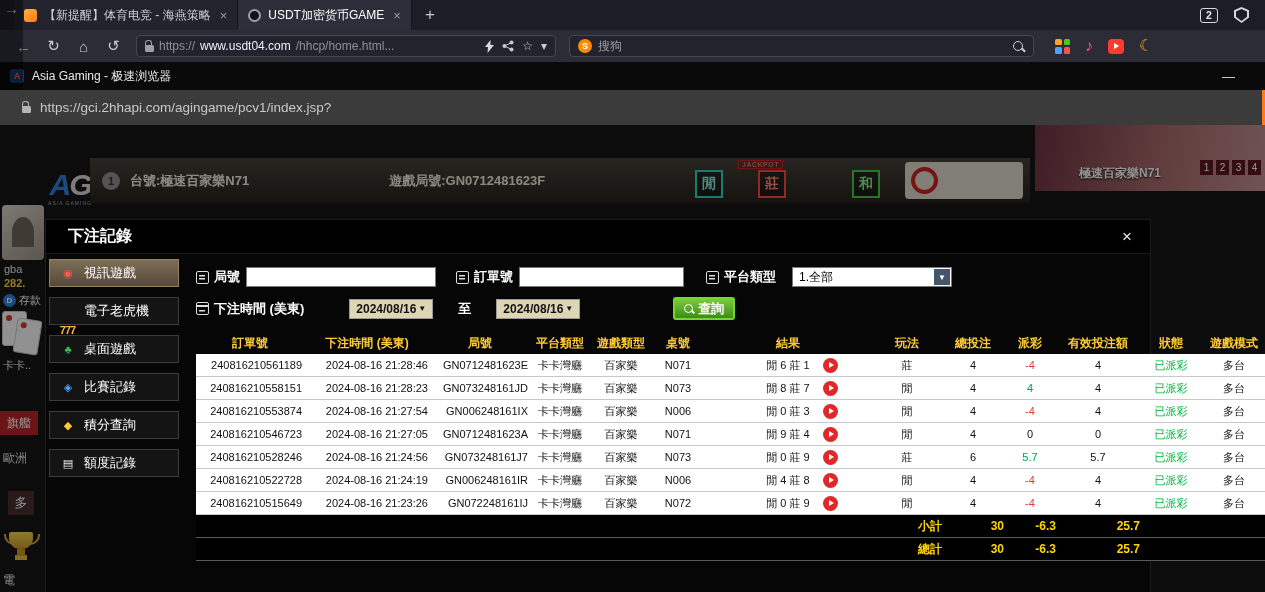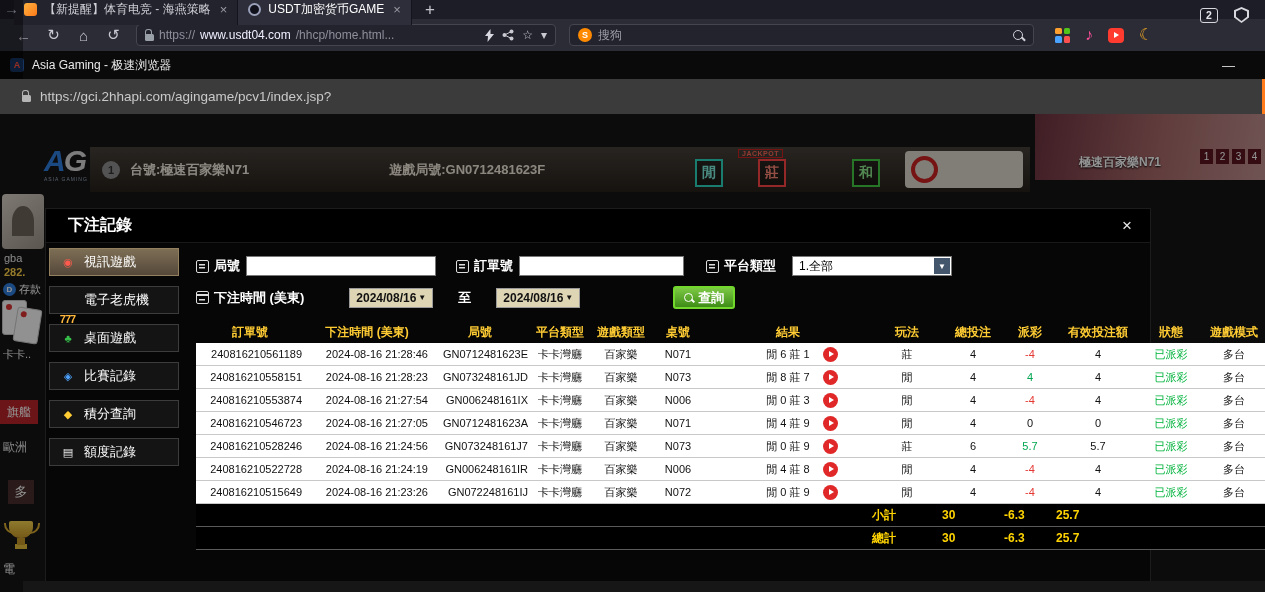--- a/index.html
+++ b/index.html
@@ -1,20 +1,20 @@
 <!DOCTYPE html>
 <html><head>
 <meta charset="utf-8">
 <style>
   *{margin:0;padding:0;box-sizing:border-box}
   body{background:#000;font-family:"Liberation Sans","DejaVu Sans",sans-serif;-webkit-font-smoothing:antialiased}
   .screen{position:relative;width:1265px;height:592px;overflow:hidden;background:#161616}
 
   
-  .tabbar{height:19px;background:#1d1d27;display:flex;align-items:center;padding-left:14px;position:relative}
+  .tabbar{height:30px;background:#1d1d27;display:flex;align-items:center;padding-left:14px;position:relative}
   .tab{display:flex;align-items:center;gap:7px;height:30px;padding:0 10px;flex:0 0 auto;color:#cfcfd6;font-size:12px;max-width:238px;background:#23232e;border-right:1px solid #14141c}
   .tab.active{background:#2e2e3a;color:#fff}
   .tab-title{max-width:168px;overflow:hidden;text-overflow:ellipsis;white-space:nowrap}
   .tab-close{color:#9a9aa5;font-size:13px;margin-left:2px;cursor:pointer}
   .favicon1{width:13px;height:13px;border-radius:3px;background:linear-gradient(135deg,#ffb340,#ff7a1a);flex:0 0 auto}
   .favicon2{width:13px;height:13px;border-radius:50%;background:#11111c;border:2px solid #9aa0b8;flex:0 0 auto}
   .newtab{color:#c5c5cd;font-size:17px;padding:0 13px;cursor:pointer}
   .tabbar-right{position:absolute;right:16px;top:0;height:30px;display:flex;align-items:center;gap:16px}
   .tabcount{min-width:18px;height:15px;border:1.5px solid #d7d7de;border-radius:3px;color:#e8e8ee;font-size:10.5px;font-weight:bold;display:flex;align-items:center;justify-content:center;padding:0 3px;cursor:pointer}
   .shieldwrap{width:15px;height:16px;position:relative;cursor:pointer}
@@ -52,21 +52,21 @@
   
   .url2bar{height:35px;background:#3b3b3b;display:flex;align-items:center;gap:9px;padding:0 22px;position:relative}
   .url2bar .lock{background:#b5b5b5}
   .url2bar .lock::before{border-color:#b5b5b5}
   .url2-text{color:#c9c9c9;font-size:13.5px}
   .url2-accent{position:absolute;right:0;top:0;width:3px;height:35px;background:#ff7a1a}
 
   
   .content{position:relative;height:467px;background:#151515;overflow:hidden}
 
-  .ag-logo{position:absolute;left:44px;top:32px;width:52px;}
+  .ag-logo{position:absolute;left:44px;top:45px;width:52px;text-align:center}
   .ag-big{font-size:30px;font-weight:bold;font-style:italic;letter-spacing:-2px;line-height:1}
   .ag-a{color:#2f7fe0}.ag-g{color:#d6d6d6}
   .ag-sub{font-size:5px;color:#9aacc0;letter-spacing:1px}
 
   .game-topbar{position:absolute;left:90px;top:33px;width:940px;height:45px;background:linear-gradient(#46403a,#27211b);display:flex;align-items:center;padding:0 12px;gap:10px}
   .info-circ{width:18px;height:18px;border-radius:50%;background:#8f8f8f;color:#333;font-weight:bold;font-size:11px;display:flex;align-items:center;justify-content:center;flex:0 0 auto}
   .gt-label{color:#f2ede2;font-size:13px;font-weight:bold;white-space:nowrap}
   .gt-round{color:#efe9db;font-size:13px;font-weight:bold;margin-left:130px;white-space:nowrap}
   .betwrap{position:absolute;left:0;top:0;width:100%;height:100%}
   .bet-box{position:absolute;top:12px;width:28px;height:28px;border:2px solid;display:flex;align-items:center;justify-content:center;font-size:14px;font-weight:bold;background:rgba(0,0,0,.35)}
@@ -137,21 +137,21 @@
   .thead span{text-align:center;line-height:22px;white-space:nowrap;overflow:hidden}
   .trow{background:#fff;border-bottom:1px solid #c8c8c8;font-size:11px;color:#111;height:23px}
   .c{line-height:22px;text-align:center;white-space:nowrap;overflow:hidden;padding:0 2px}
   .c.l{text-align:right;padding-left:6px}
   .result{position:relative}
   .play{position:absolute;right:34px;top:4px;width:15px;height:15px;border-radius:50%;background:#e02828;cursor:pointer}
   .play::after{content:'';position:absolute;left:6px;top:4px;border-left:5px solid #fff;border-top:3.5px solid transparent;border-bottom:3.5px solid transparent}
   .payout.neg{color:#e53935}.payout.pos{color:#00a651}.payout.zero{color:#111}
   .status{color:#00b33c;font-weight:normal}
   .srow{height:23px;background:#000;border-bottom:1px solid #5a5a5a;color:#ffd400;font-weight:bold;font-size:12px}
-  .srow span{text-align:left;line-height:23px}
+  .srow span{text-align:right;line-height:23px}
   .s1{grid-column:8}.s2{grid-column:9}.s3{grid-column:10}.s4{grid-column:11}
 </style>
 </head>
 <body>
 
 <div class="screen">
 
   <div class="tabbar">
     <div class="tab">
       <span class="favicon1"></span>
@@ -434,21 +434,21 @@
             </div>
 
             <div class="trow grid13">
               <span class="c l">240816210546723</span>
               <span class="c l">2024-08-16 21:27:05</span>
               <span class="c l">GN0712481623A</span>
               <span class="c">卡卡灣廳</span>
               <span class="c">百家樂</span>
               <span class="c">N071</span>
               <span class="c result">
-                <span>閒 4 莊 9</span>
+                <span>閒 9 莊 4</span>
                 <span class="play"></span>
               </span>
               <span class="c">閒</span>
               <span class="c">4</span>
               <span class="c payout zero">0</span>
               <span class="c">0</span>
               <span class="c status">已派彩</span>
               <span class="c">多台</span>
             </div>
 

